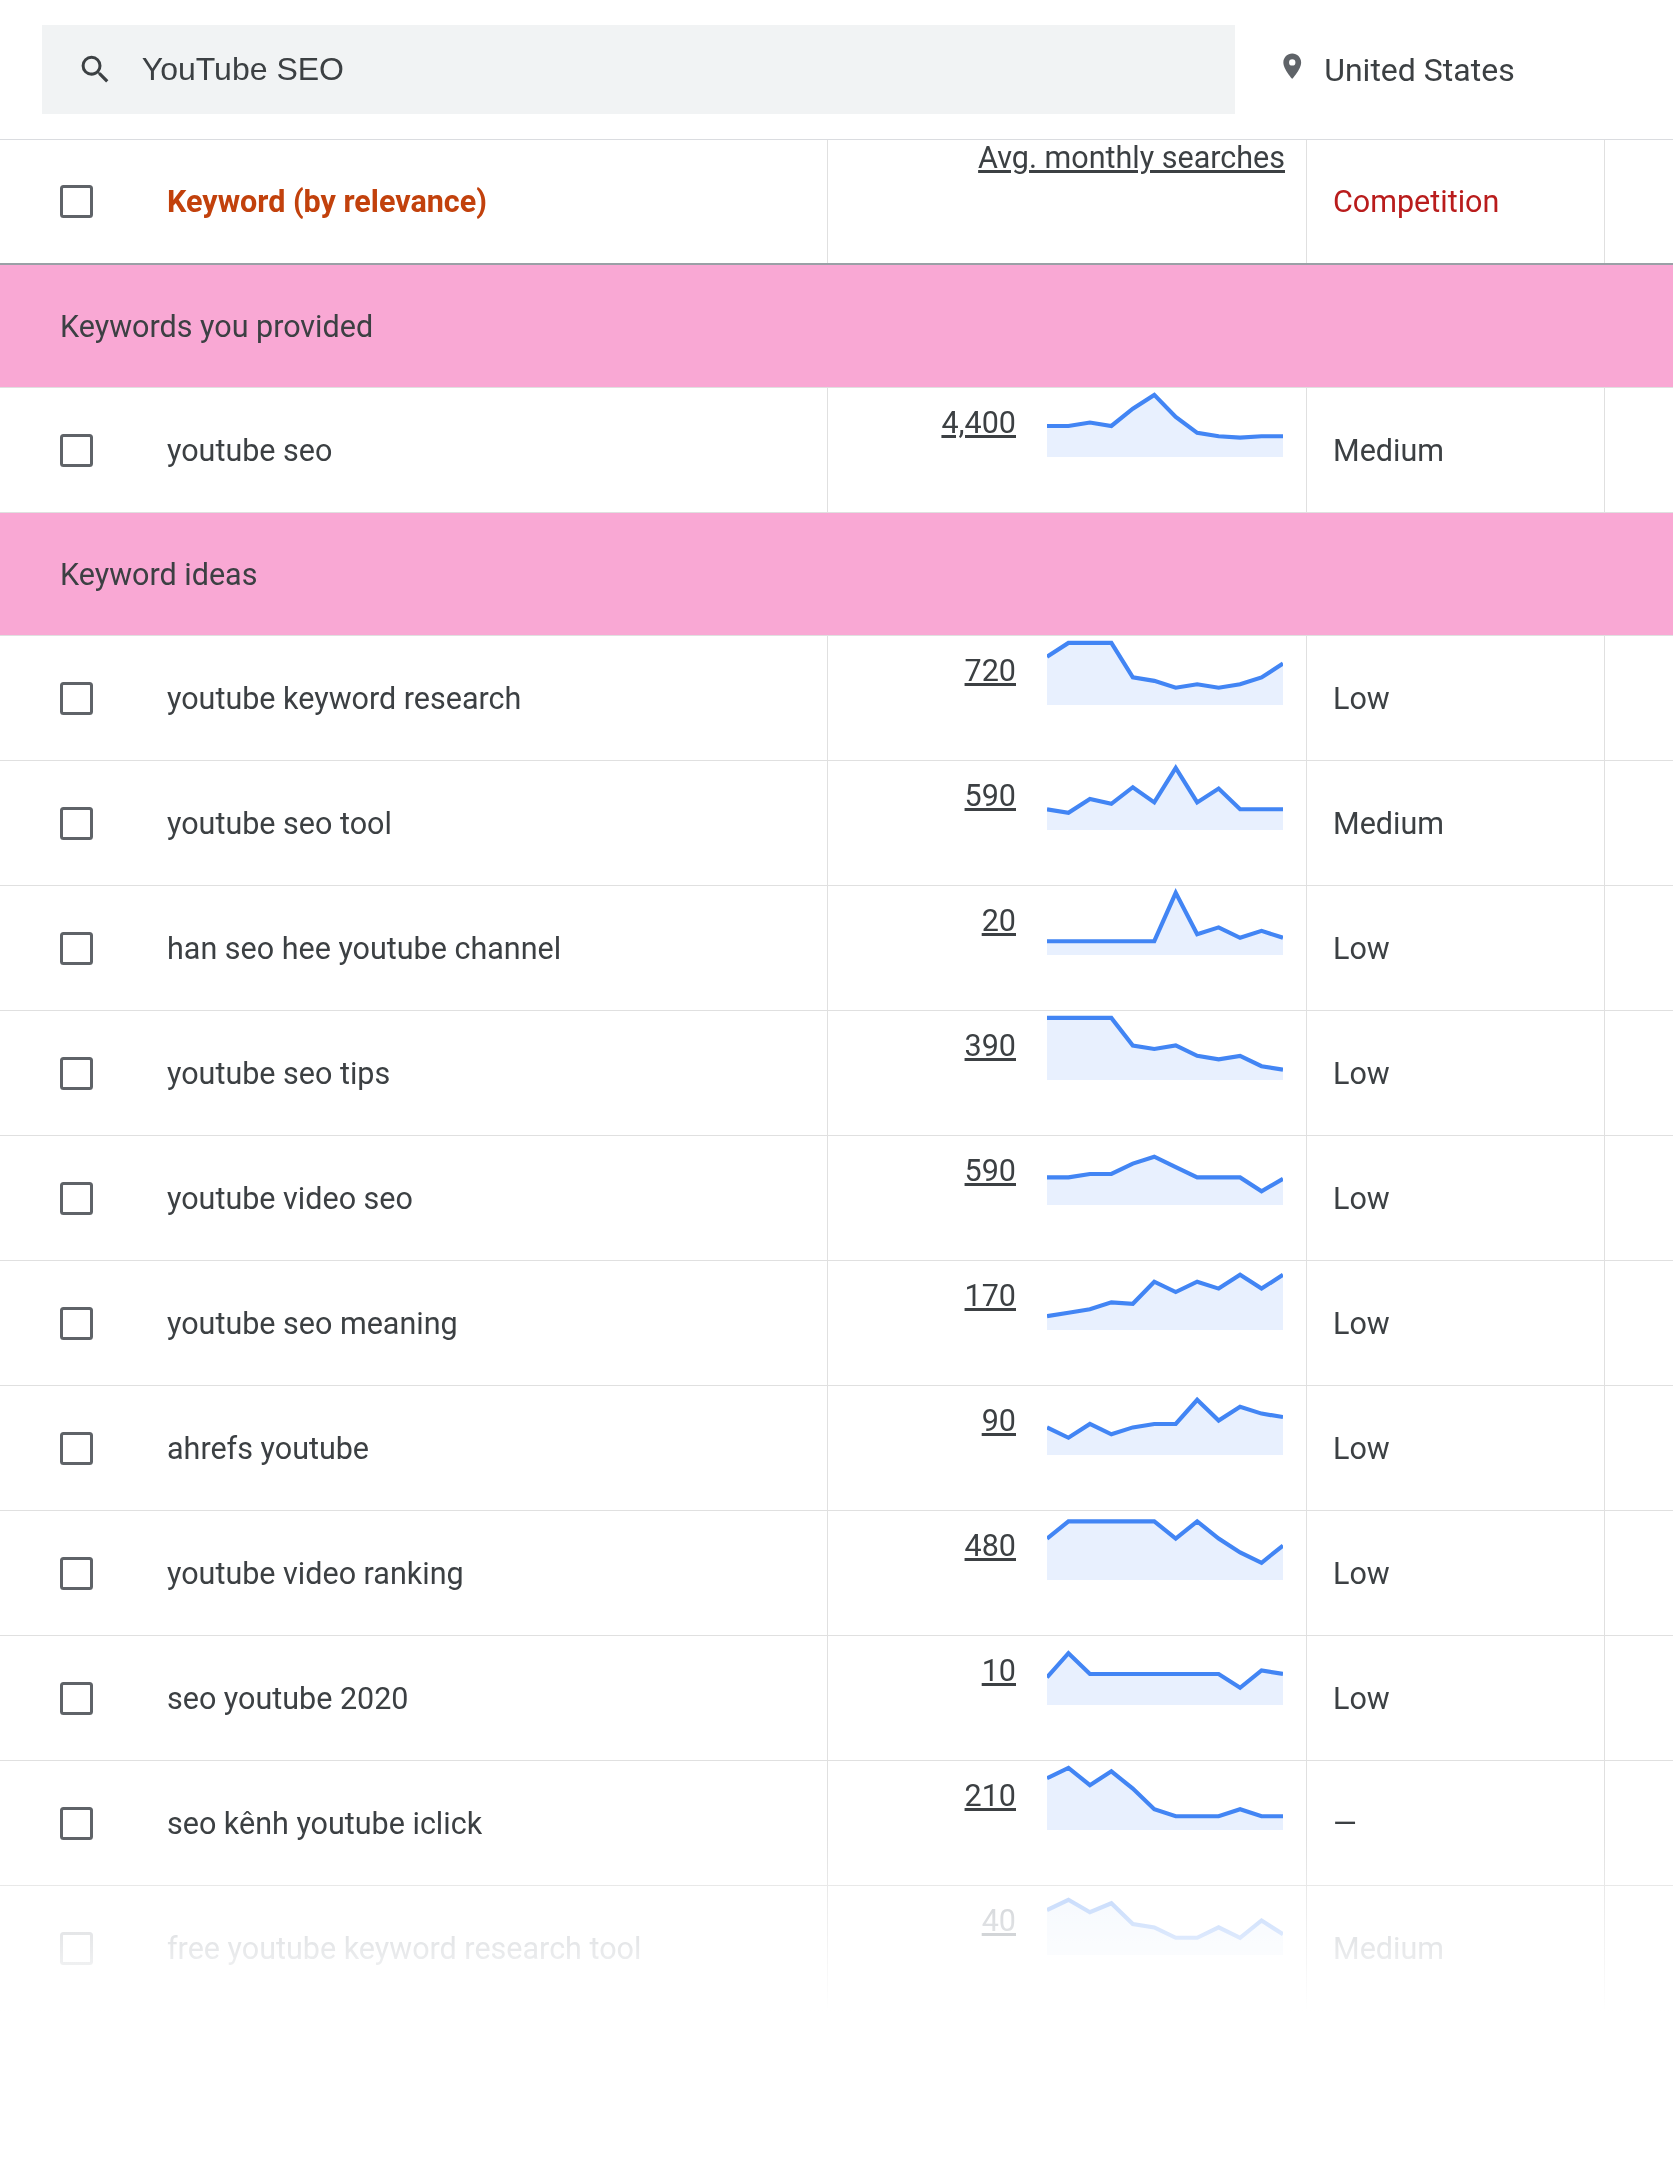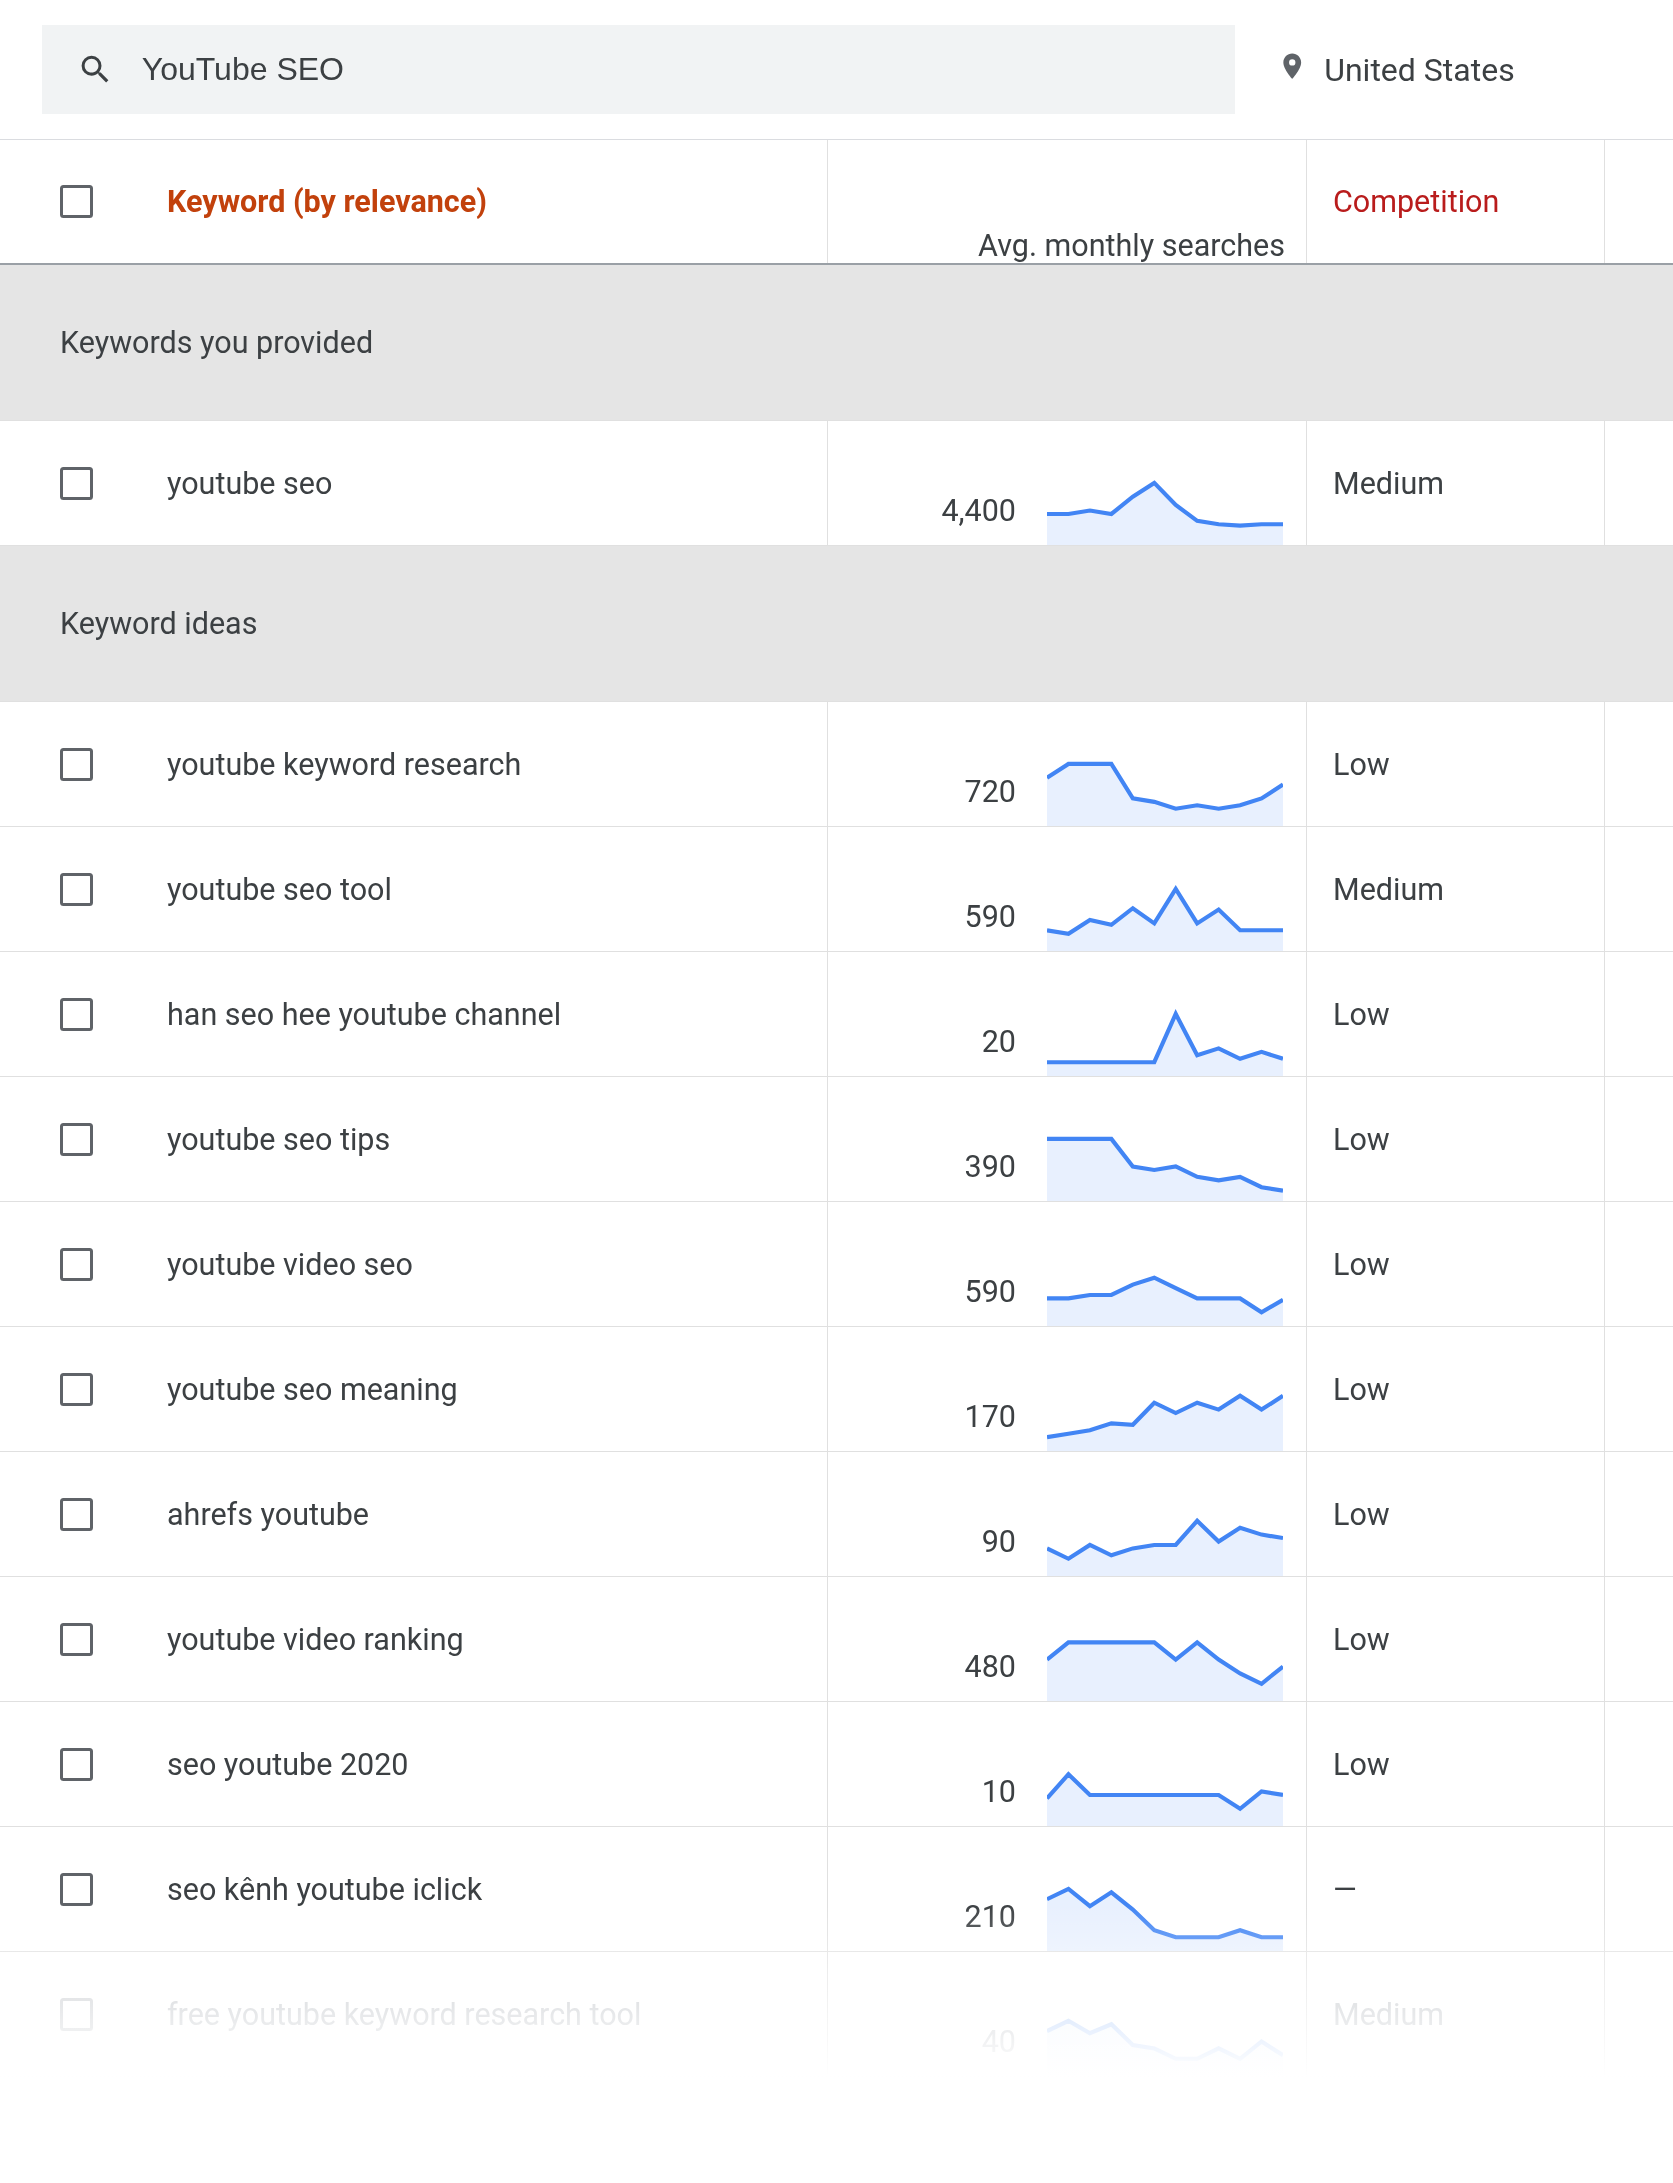--- a/index.html
+++ b/index.html
@@ -65,22 +65,23 @@
     .col-keyword {
       flex: 1;
       font-size: 30.5px;
       padding-right: 21px;
     }
     .col-searches {
       width: 479px;
       border-left: 0.7px solid #e0e0e0;
       padding: 0 21px 0 28px;
       display: flex;
-      align-items: flex-end;
+      align-items: flex-start;
       height: 100%;
+      text-decoration: underline;
     }
     .col-competition {
       width: 298px;
       border-left: 0.7px solid #e0e0e0;
       padding-left: 26px;
       display: flex;
       align-items: center;
       height: 100%;
       font-size: 30.5px;
     }
@@ -106,22 +107,22 @@
     }
     .checkbox {
       width: 33px;
       height: 33px;
       border: 3.5px solid #5f6368;
       border-radius: 3.5px;
       background: #fff;
     }
     .checkbox.faded { border-color: #c5c8cc; }
     .section-header {
-      background: #e5e5e5;
-      height: 156px;
+      background: #f9a8d4;
+      height: 123px;
       display: flex;
       align-items: center;
       padding-left: 60px;
       font-size: 30.5px;
       color: #3c4043;
       border-bottom: 0.7px solid #e0e0e0;
     }
     .data-row {
       display: flex;
       align-items: center;

